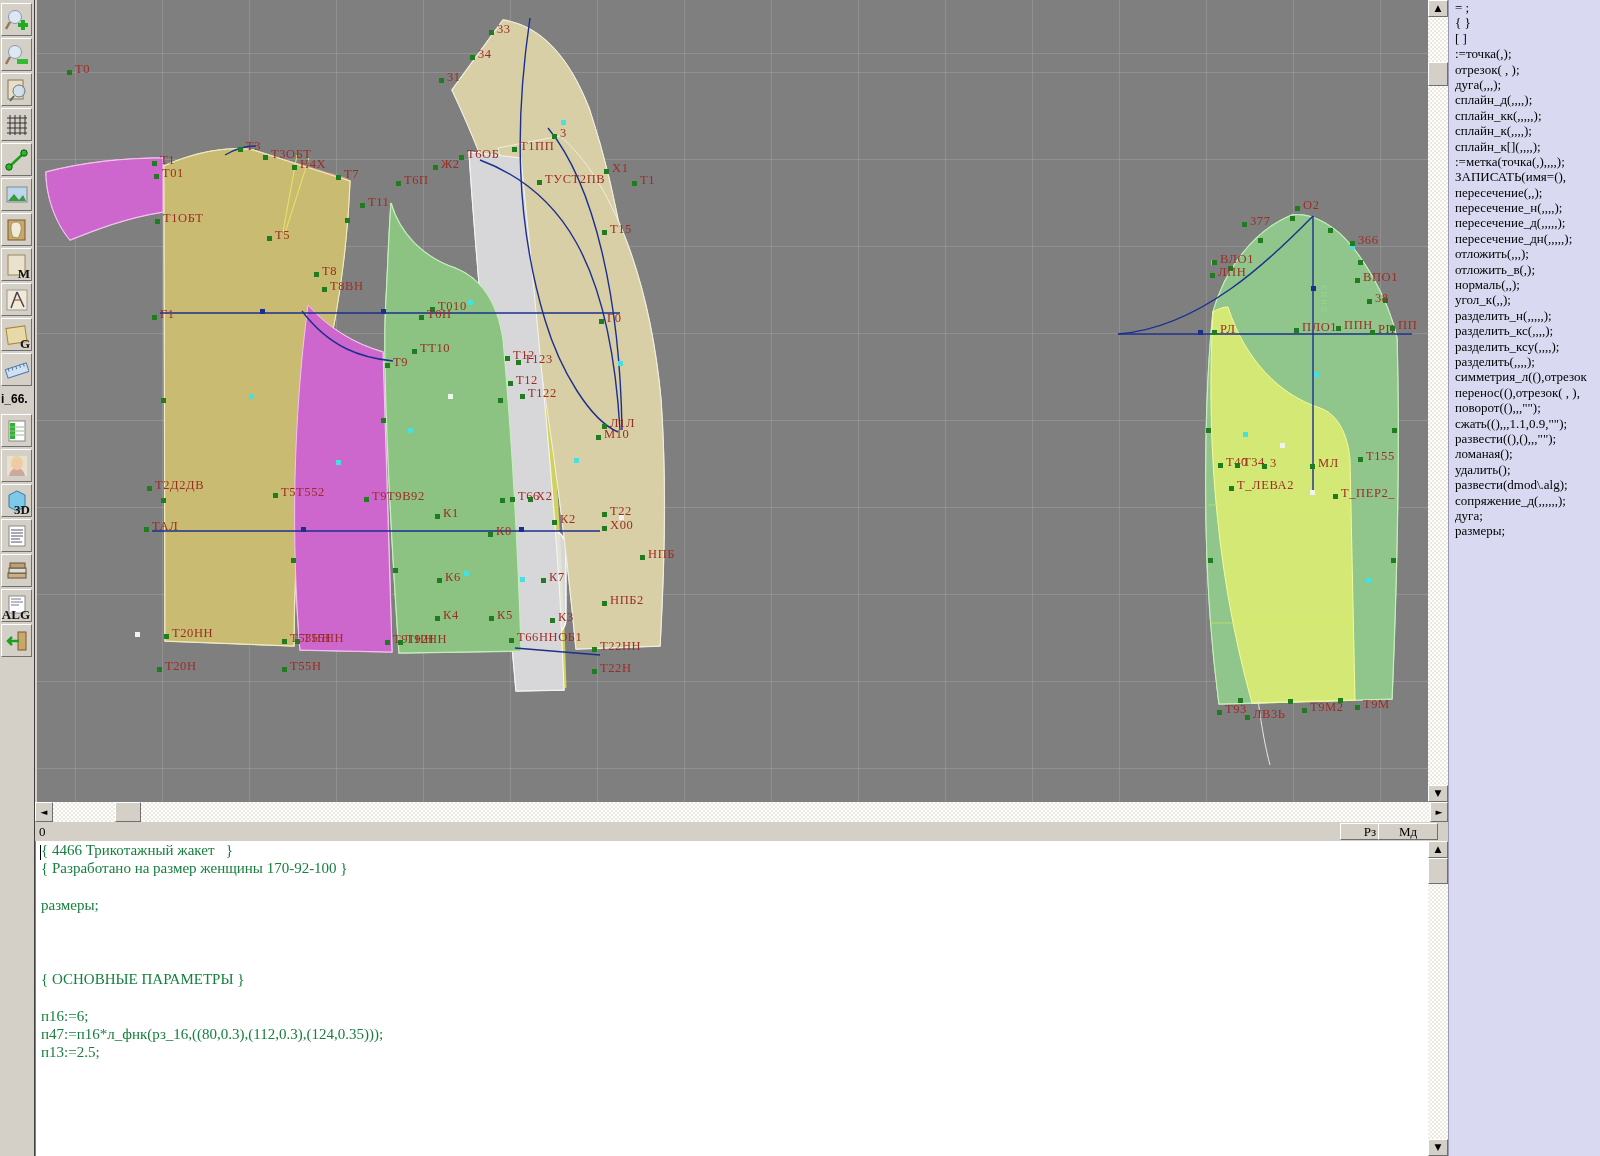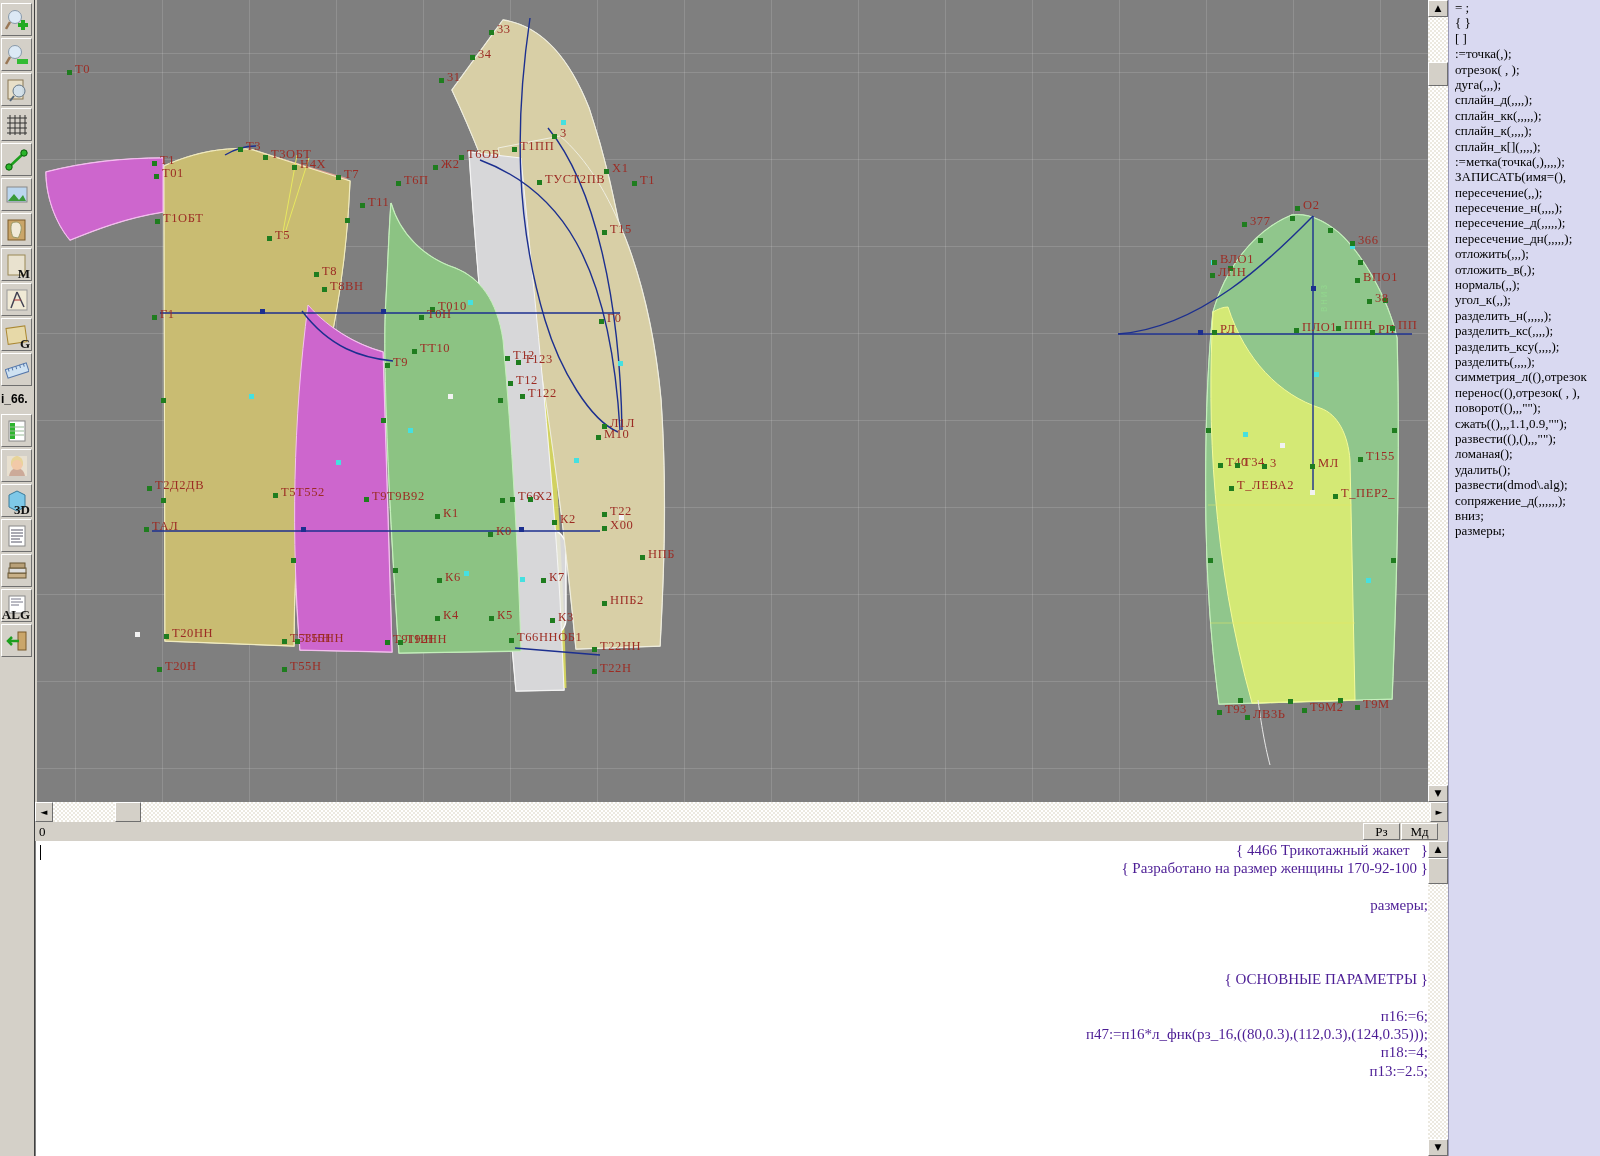--- a/index.html
+++ b/index.html
@@ -38,28 +38,28 @@
   .sb-thumb{position:absolute;background:#d4d0c8;border-top:1px solid #fff;border-left:1px solid #fff;
     border-right:1px solid #6f6f6f;border-bottom:1px solid #6f6f6f;box-sizing:border-box;}
   #v-scroll{left:1428px;top:0;width:20px;height:802px;}
   #h-scroll{left:35px;top:802px;width:1413px;height:20px;}
   #editor-scroll{left:1428px;top:841px;width:20px;height:315px;}
 
   
   #statusbar{position:absolute;left:35px;top:822px;width:1413px;height:19px;background:#d4d0c8;
     font-size:13px;color:#000;}
   #status-zero{position:absolute;left:4px;top:2px;}
-  .st-btn{position:absolute;top:1px;height:17px;width:37px;background:#d4d0c8;text-align:center;
+  .st-btn{position:absolute;top:1px;height:17px;width:60px;background:#d4d0c8;text-align:center;
     border-top:1px solid #fff;border-left:1px solid #fff;border-right:1px solid #6f6f6f;border-bottom:1px solid #6f6f6f;
     box-sizing:border-box;font-size:13px;line-height:15px;margin-left:28px;}
 
   
   #editor{position:absolute;left:35px;top:841px;width:1393px;height:315px;background:#fff;
     border-left:1px solid #808080;box-sizing:border-box;overflow:hidden;}
-  .ed-line{height:18.4px;line-height:18.4px;font-size:15px;color:#4c1d95;white-space:pre;padding-left:5px;text-align:right;}
+  .ed-line{height:18.4px;line-height:18.4px;font-size:15px;color:#15803d;white-space:pre;padding-left:5px;}
   #caret{position:absolute;left:4px;top:4px;width:1px;height:15px;background:#000;}
 
   
   #right-panel{position:absolute;left:1448px;top:0;width:152px;height:1156px;background:#d9d9f1;
     border-left:1px solid #9a9ab8;box-sizing:border-box;overflow:hidden;}
   .rp-line{height:15.4px;line-height:15.4px;font-size:13px;color:#000;white-space:nowrap;padding-left:6px;cursor:default;}
 </style>
 </head>
 <body>
 
@@ -497,21 +497,20 @@
       <div class="ed-line">{ Разработано на размер женщины 170-92-100 }</div>
       <div class="ed-line">&nbsp;</div>
       <div class="ed-line">размеры;</div>
       <div class="ed-line">&nbsp;</div>
       <div class="ed-line">&nbsp;</div>
       <div class="ed-line">&nbsp;</div>
       <div class="ed-line">{ ОСНОВНЫЕ ПАРАМЕТРЫ }</div>
       <div class="ed-line">&nbsp;</div>
       <div class="ed-line">п16:=6;</div>
       <div class="ed-line">п47:=п16*л_фнк(рз_16,((80,0.3),(112,0.3),(124,0.35)));</div>
-      <div class="ed-line">п18:=4;</div>
       <div class="ed-line">п13:=2.5;</div>
     </div>
 
   <div id="editor-scroll" class="sb">
     <div class="sb-btn" style="left:0;top:0;width:20px;height:17px;">▲</div>
     <div class="sb-thumb" style="left:0;top:17px;width:20px;height:26px;"></div>
     <div class="sb-btn" style="left:0;top:298px;width:20px;height:17px;">▼</div>
   </div>
 
   <div id="right-panel">
@@ -541,17 +540,17 @@
       <div class="rp-line">разделить(,,,,);</div>
       <div class="rp-line">симметрия_л((),отрезок</div>
       <div class="rp-line">перенос((),отрезок( , ),</div>
       <div class="rp-line">поворот((),,,"");</div>
       <div class="rp-line">сжать((),,,1.1,0.9,"");</div>
       <div class="rp-line">развести((),(),,,"");</div>
       <div class="rp-line">ломаная();</div>
       <div class="rp-line">удалить();</div>
       <div class="rp-line">развести(dmod\.alg);</div>
       <div class="rp-line">сопряжение_д(,,,,,,);</div>
-      <div class="rp-line">вниз;</div>
+      <div class="rp-line">дуга;</div>
       <div class="rp-line">размеры;</div>
     </div>
 
 </div>
 
 </body></html>

